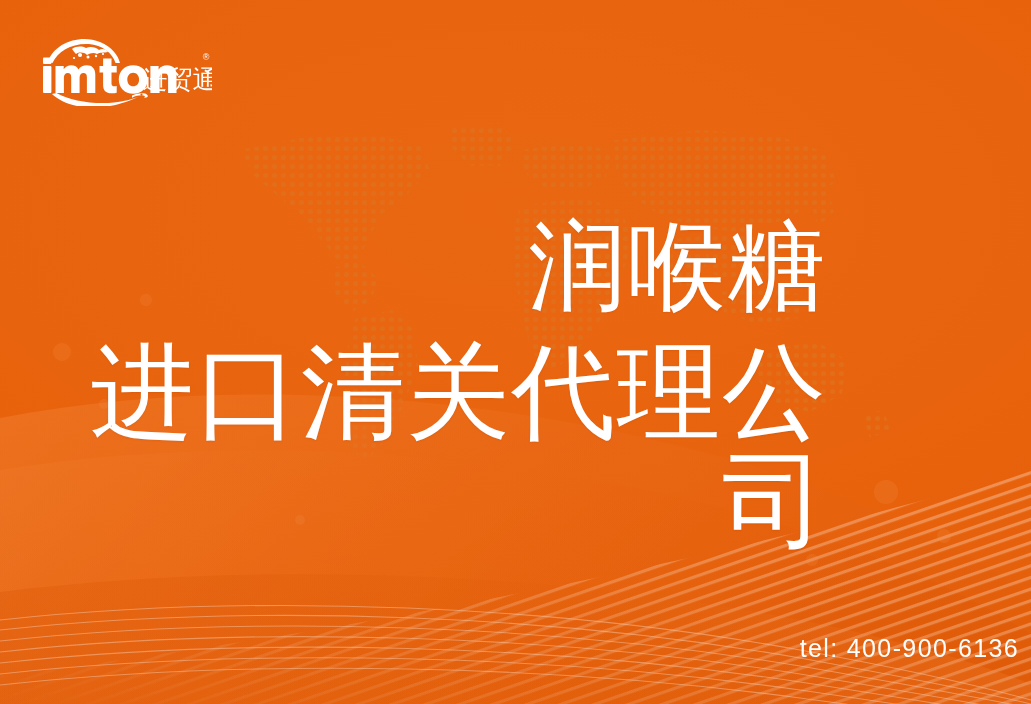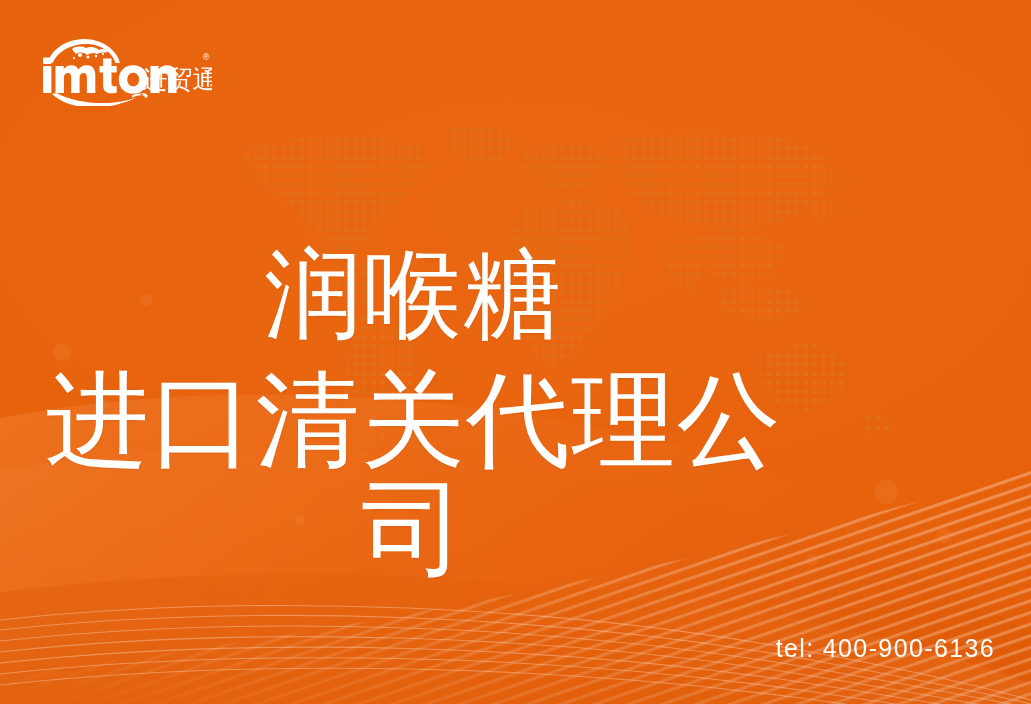--- a/index.html
+++ b/index.html
@@ -47,23 +47,23 @@
     left: 36px;
     top: 32px;
     width: 176px;
     height: 74px;
   }
 
   
   #headline {
     position: absolute;
     left: 0;
-    top: 244px;
+    top: 216px;
     width: 827px;
-    text-align: center;
+    text-align: right;
     color: #ffffff;
     font-family: "Liberation Sans", "DejaVu Sans", sans-serif;
     font-weight: 400;
     line-height: 1.04;
     letter-spacing: 0.01em;
     text-shadow: 0 1px 2px rgba(120,40,0,0.10);
   }
   #headline .hl-line1 {
     display: block;
     font-size: 98px;
@@ -72,21 +72,21 @@
   #headline .hl-line2 {
     display: block;
     font-size: 104px;
     letter-spacing: 0.012em;
     margin-top: 20px;
   }
 
   
   #phone {
     position: absolute;
-    right: 36px;
+    right: 12px;
     top: 634px;
     color: #ffffff;
     font-size: 25px;
     font-family: "Liberation Sans", "DejaVu Sans", sans-serif;
     letter-spacing: 0.055em;
     white-space: nowrap;
   }
 </style>
 </head>
 <body>

